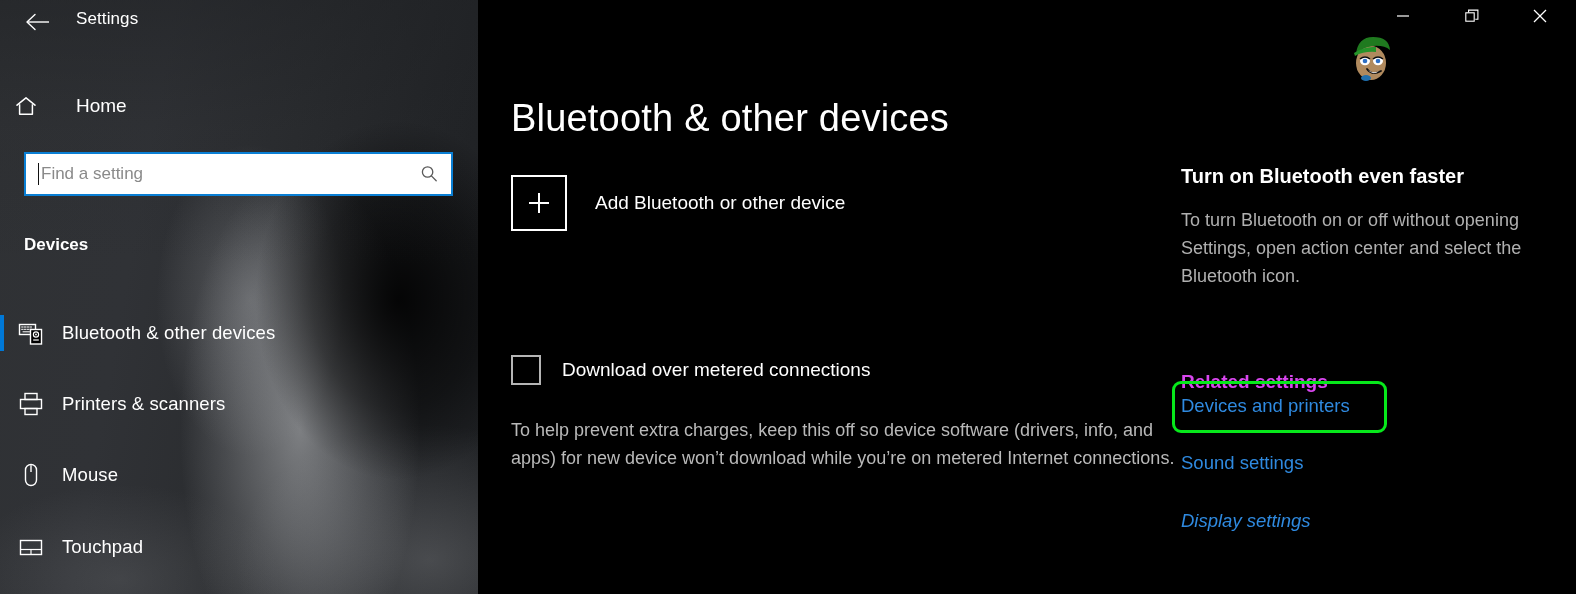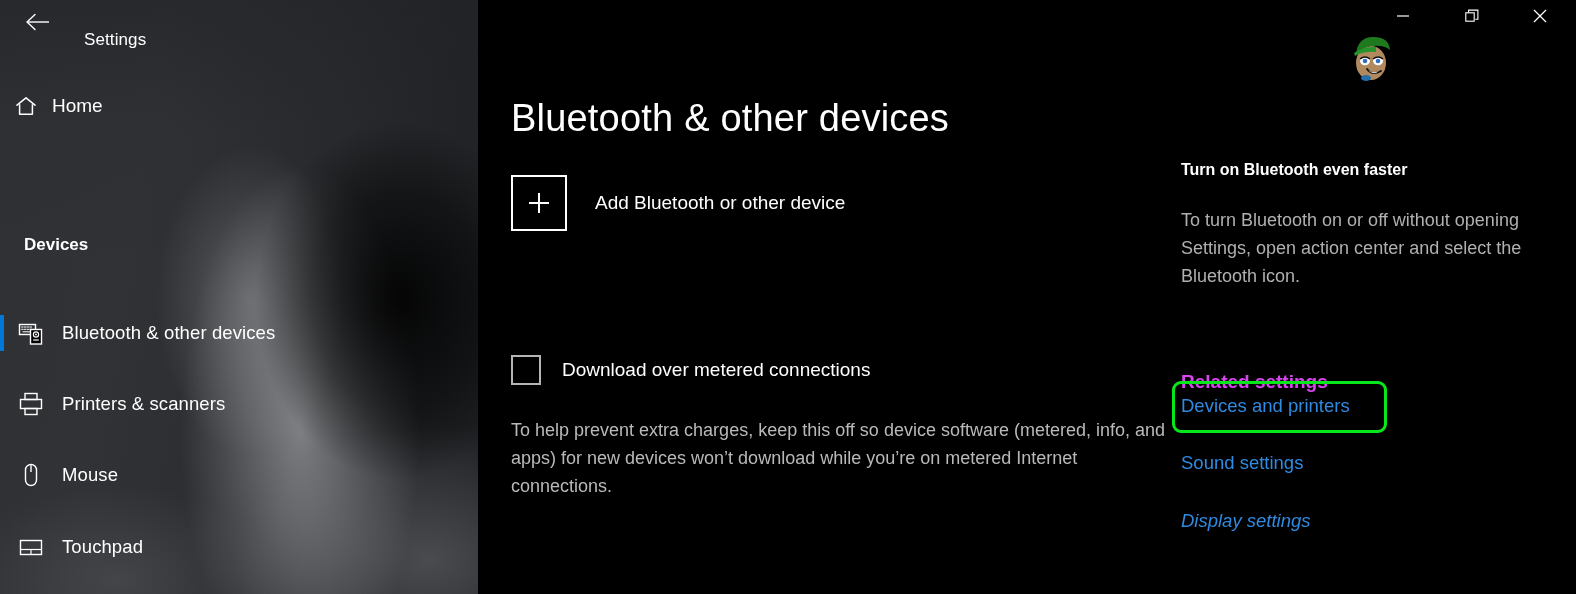--- a/index.html
+++ b/index.html
@@ -57,25 +57,24 @@
     z-index: 40;
   }
   #back-button {
     position: absolute;
     left: 16px; top: 2px;
     width: 44px; height: 40px;
     display: flex; align-items: center; justify-content: center;
   }
   #app-title {
     position: absolute;
-    left: 84px; top: 9px;
+    left: 76px; top: 9px;
     font-size: 17px;
     color: #ffffff;
     letter-spacing: 0.1px;
-    margin-top: 21px;
   }
   .wincontrol {
     position: absolute;
     top: 0;
     width: 46px;
     height: 32px;
     display: flex;
     align-items: center;
     justify-content: center;
   }
@@ -91,20 +90,21 @@
     z-index: 35;
   }
 
   
   #home-row {
     position: absolute;
     left: 0px; top: 86px;
     width: 478px; height: 40px;
     display: flex; align-items: center;
     z-index: 5;
+    gap: 24px;
   }
   #home-row .ico { width: 52px; display:flex; align-items:center; justify-content:center; }
   #home-row .lbl { font-size: 19px; color: #ffffff; }
 
   #search-wrap {
     position: absolute;
     left: 24px; top: 152px;
     width: 429px; height: 44px;
     background: #ffffff;
     border: 2px solid #0a7fd4;
@@ -221,21 +221,21 @@
     width: 665px;
     font-size: 18px;
     line-height: 28px;
     color: #b9b9b9;
   }
 
   
   #tip-title {
     position: absolute;
     left: 703px; top: 148px;
-    font-size: 16px;
+    font-size: 20px;
     color: #ffffff;
   }
   #tip-body {
     position: absolute;
     left: 703px; top: 188px;
     width: 355px;
     font-size: 18px;
     line-height: 28px;
     color: #b0b0b0;
   }
@@ -290,21 +290,21 @@
           <line x1="3" y1="13" x2="23" y2="13" stroke="#ffffff" stroke-width="2"></line>
         </svg>
       </div>
       <span id="add-device-label">Add Bluetooth or other device</span>
     </div>
 
     <div id="metered-row">
       <div id="metered-checkbox"></div>
       <span id="metered-label">Download over metered connections</span>
     </div>
-    <p id="metered-desc">To help prevent extra charges, keep this off so device software (metered, info, and apps) for new devices won’t download while you’re on metered Internet connections.</p>
+    <p id="metered-desc">To help prevent extra charges, keep this off so device software (drivers, info, and apps) for new device won’t download while you’re on metered Internet connections.</p>
 
     <h2 id="tip-title">Turn on Bluetooth even faster</h2>
     <p id="tip-body">To turn Bluetooth on or off without opening Settings, open action center and select the Bluetooth icon.</p>
 
     <h2 id="related-heading">Related settings</h2>
     <a id="link-devices-printers" class="related-link" style="color: rgb(47, 138, 224);">Devices and printers</a>
     <a id="link-sound-settings" class="related-link" style="color: rgb(47, 138, 224);">Sound settings</a>
     <a id="link-display-settings" class="related-link" style="color: rgb(47, 138, 224); font-style: italic;">Display settings</a>
 
   </div>
@@ -314,20 +314,30 @@
   <div id="home-row">
     <span class="ico">
       <svg width="24" height="24" viewBox="0 0 24 24" aria-hidden="true">
         <path d="M3 11.2 L12 3.8 L21 11.2" fill="none" stroke="#ffffff" stroke-width="1.5" stroke-linecap="round" stroke-linejoin="round"></path>
         <path d="M5.6 10.2 V20.2 H18.4 V10.2" fill="none" stroke="#ffffff" stroke-width="1.5" stroke-linejoin="round"></path>
       </svg>
     </span>
     <span class="lbl">Home</span>
   </div>
 
+  <div id="search-wrap">
+    <div id="search-caret"></div>
+    <input id="search-input" type="text" placeholder="Find a setting" style="">
+    <span id="search-icon-btn">
+      <svg width="20" height="20" viewBox="0 0 20 20" aria-hidden="true">
+        <circle cx="8.6" cy="8.0" r="5.2" fill="none" stroke="#5a5a5a" stroke-width="1.3"></circle>
+        <line x1="12.4" y1="11.9" x2="17.2" y2="16.8" stroke="#5a5a5a" stroke-width="1.3" stroke-linecap="round"></line>
+      </svg>
+    </span>
+  </div>
 
   <div id="devices-heading">Devices</div>
 
   <div class="nav-item" style="top:309px">
     <span class="selbar" style="background: rgb(0, 120, 215);"></span>
     <span class="ico">
       <svg width="28" height="28" viewBox="0 0 28 28" aria-hidden="true">
         <rect x="2.5" y="5.5" width="16" height="10" fill="none" stroke="#ffffff" stroke-width="1.4"></rect>
         <g stroke="#ffffff" stroke-width="1" stroke-linecap="round">
           <line x1="4.6" y1="8" x2="6.2" y2="8"></line>

